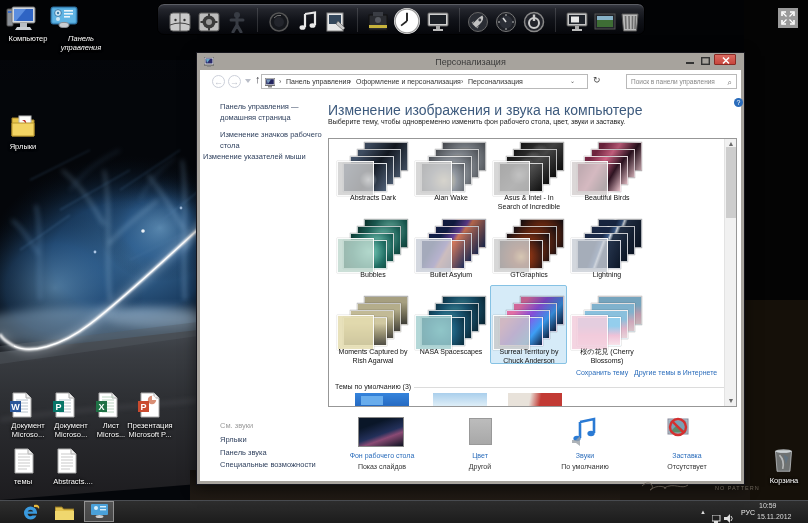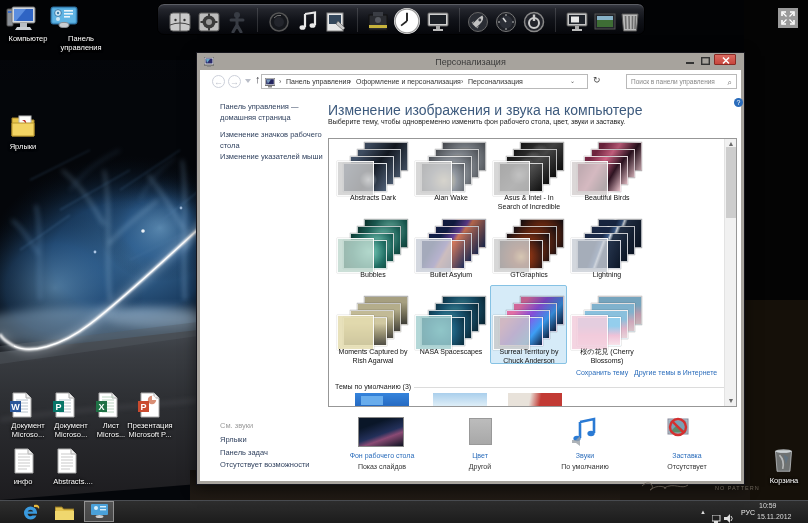--- a/index.html
+++ b/index.html
@@ -304,25 +304,25 @@
    <span style="position:absolute;left:199px;color:#555">›</span>
    <span style="position:absolute;left:206px">Персонализация</span>
    <span style="position:absolute;left:308px;color:#555;font-size:6px">⌄</span>
   </div>
   <div class="abs" style="left:393px;top:5px;font-size:9px;color:#444">↻</div>
   <div id="searchbox">Поиск в панели управления<span style="position:absolute;right:4px;top:1px;color:#555;font-size:8px">⌕</span></div>
   <div class="abs" style="left:534px;top:28px;width:9px;height:9px;border-radius:50%;background:#2a6cbb;color:#fff;font-size:7px;text-align:center;line-height:9px">?</div>
 
   <div class="slink" style="left:20px;top:59px">Изменение значков рабочего<br>стола</div>
   <div class="slink" style="left:20px;top:31px">Панель управления —<br>домашняя страница</div>
-  <div class="slink" style="left:20px;top:81px">Изменение указателей мыши</div>
+  <div class="slink" style="left:3px;top:81px">Изменение указателей мыши</div>
   <div class="slink" style="left:20px;top:350px;color:#9a9a9a">См. звуки</div>
   <div class="slink" style="left:20px;top:364px">Ярлыки</div>
-  <div class="slink" style="left:20px;top:377px">Панель задач</div>
-  <div class="slink" style="left:20px;top:389px">Отсутствует возможности</div>
+  <div class="slink" style="left:20px;top:377px">Панель звука</div>
+  <div class="slink" style="left:20px;top:389px">Специальные возможности</div>
 
   <h1>Изменение изображения и звука на компьютере</h1>
   <div class="sub">Выберите тему, чтобы одновременно изменить фон рабочего стола, цвет, звуки и заставку.</div>
 
   <div id="gal">
    <div id="sel"></div>
    <div id="thumbs">
             <div class="thumb" style="left: 8px; top: 3px;">
               <div class="ph" style="left:27px;top:0px;background:radial-gradient(circle at 58% 58%,rgba(215,222,230,.9) 0%,rgba(215,222,230,0) 30%),linear-gradient(120deg,#45556c 10%,#141a24 55%,#4e5e74);filter:brightness(0.82)"></div>
               <div class="ph" style="left:20px;top:7px;background:radial-gradient(circle at 58% 58%,rgba(215,222,230,.9) 0%,rgba(215,222,230,0) 30%),linear-gradient(120deg,#45556c 10%,#141a24 55%,#4e5e74);filter:brightness(0.8899999999999999)"></div>
@@ -503,21 +503,21 @@
         <circle cx="8" cy="7" r="3.4" fill="#cfe8f5" stroke="#3a7aa8"></circle>
         <circle cx="8" cy="7" r="1.2" fill="#3a7aa8"></circle>
         <g fill="#e8f4fb">
           <rect x="14" y="4" width="9" height="1.6"></rect>
           <rect x="14" y="7" width="9" height="1.6"></rect>
           <rect x="14" y="10" width="6" height="1.6"></rect>
         </g>
         <circle cx="8" cy="13" r="2" fill="#cfe8f5"></circle>
         <ellipse cx="14" cy="19" rx="5" ry="2.6" fill="#c9cdd2" stroke="#8a8f95"></ellipse>
       </svg></div>
-    <div class="dlbl" style="left: 51px; top: 34px; width: 60px;">Панель<br>управления</div>
+    <div class="dlbl" style="left: 51px; top: 34px; width: 60px; font-style: italic;">Панель<br>управления</div>
     <div class="abs" style="left: 11px; top: 114px;"><svg width="24" height="25" viewBox="0 0 24 25">
         <path d="M1,4 L9,4 L11,6 L23,6 L23,22 L1,22 Z" fill="#e8c54a" stroke="#a8862a"></path>
         <rect x="8" y="2" width="12" height="17" fill="#fdfdfb" stroke="#bbb"></rect>
         <path d="M11,6 C16,8 15,13 11,15 C15,14 17,10 14,6 Z" fill="#c03028"></path>
         <path d="M1,9 L23,9 L23,22 L1,22 Z" fill="#f3d463" stroke="#b8962f"></path>
       </svg></div>
     <div class="dlbl" style="left: -2px; top: 142px; width: 50px;">Ярлыки</div>
     <div class="abs" style="left: 10px; top: 392px;"><svg width="22" height="26" viewBox="0 0 22 26">
         <path d="M3,1 L16,1 L21,6 L21,25 L3,25 Z" fill="#fff" stroke="#aaa"></path>
         <path d="M16,1 L16,6 L21,6" fill="#eee" stroke="#aaa"></path>
@@ -557,21 +557,21 @@
         <text x="5.5" y="18" font-size="9" fill="#fff" text-anchor="middle" font-family="Liberation Sans" font-weight="bold">P</text>
       </svg></div>
     <div class="dlbl" style="left: 115px; top: 421px; width: 70px;">Презентация<br>Microsoft P...</div>
     <div class="abs" style="left: 12px; top: 448px;"><svg width="22" height="26" viewBox="0 0 22 26">
         <path d="M3,1 L16,1 L21,6 L21,25 L3,25 Z" fill="#fff" stroke="#aaa"></path>
         <path d="M16,1 L16,6 L21,6" fill="#eee" stroke="#aaa"></path>
         <g stroke="#c9c9c9" stroke-width="1">
           <path d="M6,6 L18,6 M6,9 L18,9 M6,12 L18,12 M6,15 L18,15 M6,18 L18,18 M6,21 L15,21"></path>
         </g>
       </svg></div>
-    <div class="dlbl" style="left: 3px; top: 477px; width: 40px;">инфо</div>
+    <div class="dlbl" style="left: 3px; top: 477px; width: 40px;">темы</div>
     <div class="abs" style="left: 55px; top: 448px;"><svg width="22" height="26" viewBox="0 0 22 26">
         <path d="M3,1 L16,1 L21,6 L21,25 L3,25 Z" fill="#fff" stroke="#aaa"></path>
         <path d="M16,1 L16,6 L21,6" fill="#eee" stroke="#aaa"></path>
         <g stroke="#c9c9c9" stroke-width="1">
           <path d="M6,6 L18,6 M6,9 L18,9 M6,12 L18,12 M6,15 L18,15 M6,18 L18,18 M6,21 L15,21"></path>
         </g>
       </svg></div>
     <div class="dlbl" style="left: 43px; top: 477px; width: 60px;">Abstracts....</div>
     <div class="abs" style="left: 773px; top: 446px;"><svg width="21" height="28" viewBox="0 0 26 30">
         <path d="M3,4 L23,4 L21,29 L5,29 Z" fill="#b9c2c9" opacity=".55"></path>

